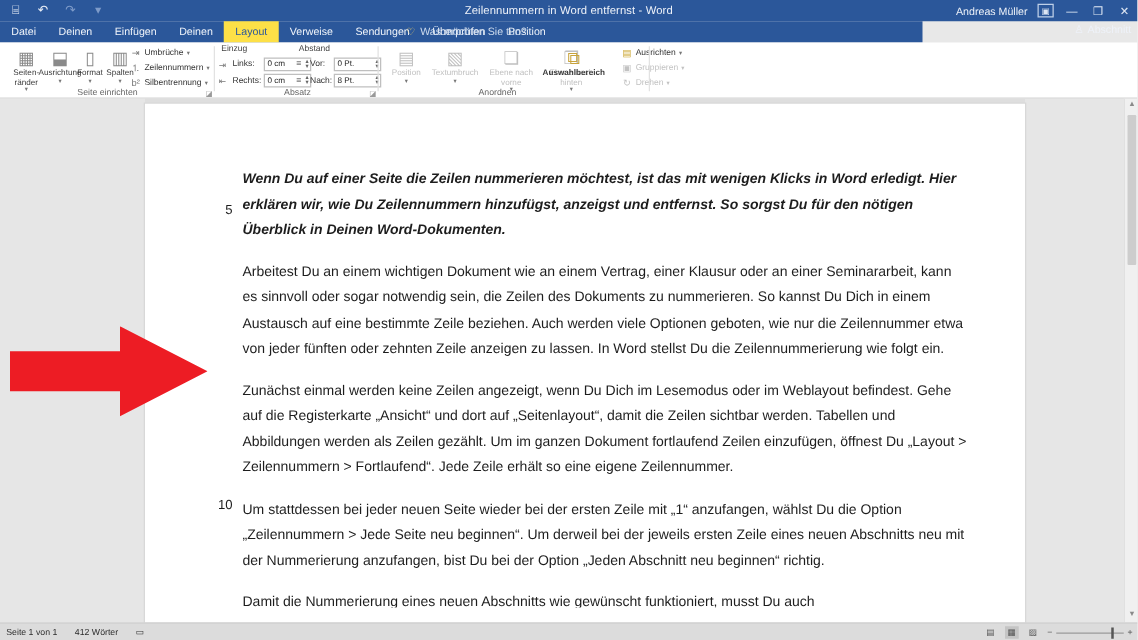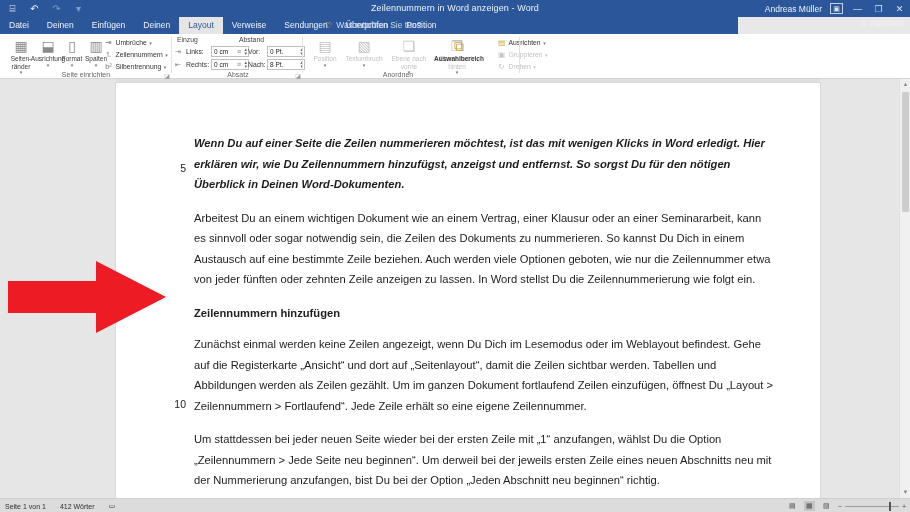--- a/index.html
+++ b/index.html
@@ -37,21 +37,21 @@
 
   
   .tabbar {
     position: absolute; left: 0; top: 17px; width: 738px; height: 17px;
     background: #2b579a;
   }
   .tabs { position: absolute; left: 0; top: 0; height: 17px; display: flex; align-items: stretch; }
   .tab {
     font-size: 8.5px; color: #f0f4fa; padding: 0 9px; line-height: 17px; white-space: nowrap;
   }
-  .tab.active { background: #e5e5e5; color: #2b579a; }
+  .tab.active { background: #fde047; color: #2b579a; }
   .tellme {
     position: absolute; left: 325px; top: 0; line-height: 17px; font-size: 8.5px;
     color: #cfdcee; display: flex; align-items: center; gap: 4px;
   }
   .bulb { font-size: 8px; color: #ffd966; }
   .share-btn {
     position: absolute; right: 5px; top: 18px; font-size: 8.5px; color: #eef2f9;
     display: flex; align-items: center; gap: 3px; z-index: 6;
   }
 
@@ -158,21 +158,21 @@
 
 <div id="app">
 
   <div class="titlebar">
     <div class="qat">
       <div class="qicon">⌸</div>
       <div class="qicon">↶</div>
       <div class="qicon dim">↷</div>
       <div class="qicon dim">▾</div>
     </div>
-    <div class="title-text">Zeilennummern in Word anzeigen  -  Word</div>
+    <div class="title-text">Zeilennummern in Word entfernst  -  Word</div>
     <div class="tb-right">
       <span class="user">Andreas Müller</span>
       <span class="acct-box">▣</span>
       <span class="winbtn">—</span>
       <span class="winbtn">❐</span>
       <span class="winbtn">✕</span>
     </div>
   </div>
 
   <div class="tabbar">
@@ -330,21 +330,20 @@
 
       <div class="linenums">
         <div class="ln" style="top:29px;">5</div>
         <div class="ln" style="top:265px;">10</div>
         <div class="ln" style="top:367px;">15</div>
       </div>
 
       <div class="body-text">
         <p class="para lead">Wenn Du auf einer Seite die Zeilen nummerieren möchtest, ist das mit wenigen Klicks in Word erledigt. Hier erklären wir, wie Du Zeilennummern hinzufügst, anzeigst und entfernst. So sorgst Du für den nötigen Überblick in Deinen Word-Dokumenten.</p>
         <p class="para">Arbeitest Du an einem wichtigen Dokument wie an einem Vertrag, einer Klausur oder an einer Seminararbeit, kann es sinnvoll oder sogar notwendig sein, die Zeilen des Dokuments zu nummerieren. So kannst Du Dich in einem Austausch auf eine bestimmte Zeile beziehen. Auch werden viele Optionen geboten, wie nur die Zeilennummer etwa von jeder fünften oder zehnten Zeile anzeigen zu lassen. In Word stellst Du die Zeilennummerierung wie folgt ein.</p>
-        <p class="para head">Zeilennummern hinzufügen</p>
         <p class="para">Zunächst einmal werden keine Zeilen angezeigt, wenn Du Dich im Lesemodus oder im Weblayout befindest. Gehe auf die Registerkarte „Ansicht“ und dort auf „Seitenlayout“, damit die Zeilen sichtbar werden. Tabellen und Abbildungen werden als Zeilen gezählt. Um im ganzen Dokument fortlaufend Zeilen einzufügen, öffnest Du „Layout &gt; Zeilennummern &gt; Fortlaufend“. Jede Zeile erhält so eine eigene Zeilennummer.</p>
         <p class="para">Um stattdessen bei jeder neuen Seite wieder bei der ersten Zeile mit „1“ anzufangen, wählst Du die Option „Zeilennummern &gt; Jede Seite neu beginnen“. Um derweil bei der jeweils ersten Zeile eines neuen Abschnitts neu mit der Nummerierung anzufangen, bist Du bei der Option „Jeden Abschnitt neu beginnen“ richtig.</p>
         <p class="para cut">Damit die Nummerierung eines neuen Abschnitts wie gewünscht funktioniert, musst Du auch</p>
       </div>
     </div>
 
     <div class="vscroll">
       <div class="scroll-arrow" style="top:0;">▲</div>
       <div class="vthumb" style="top:13px;"></div>
       <div class="scroll-arrow" style="bottom:0;">▼</div>

